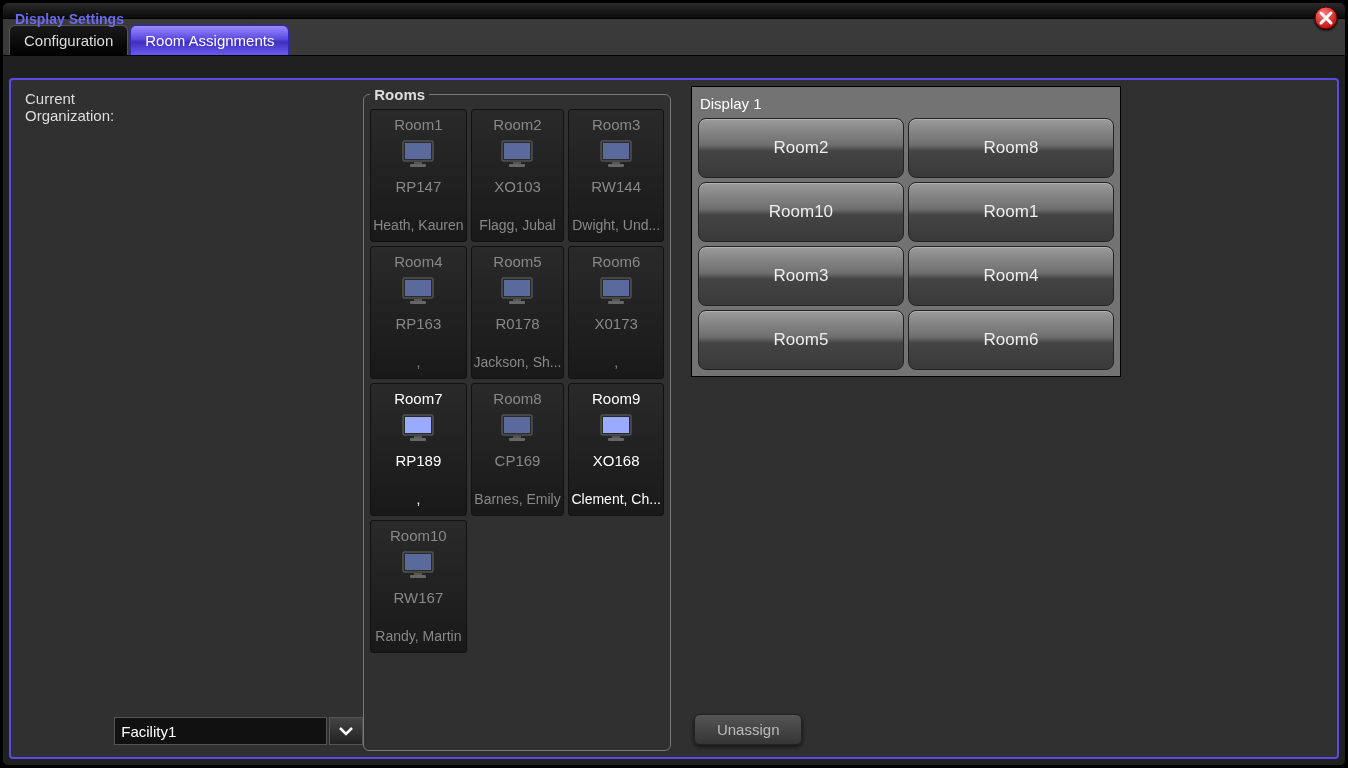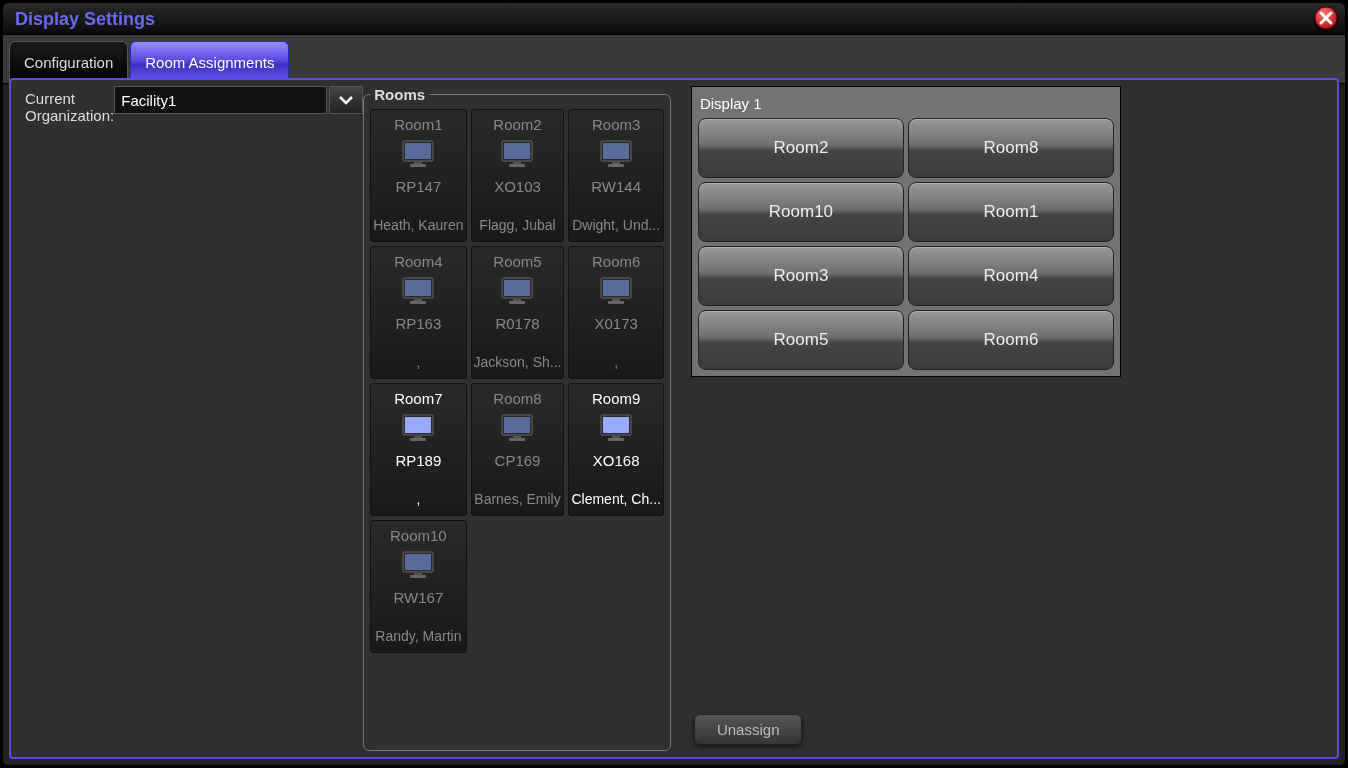--- a/index.html
+++ b/index.html
@@ -15,24 +15,24 @@
   .window {
     width: 1344px;
     height: 764px;
     margin: 2px;
     background: linear-gradient(#1c1c1c,#151515 40px, #202020 41px, #202020);
     border: 1px solid #000;
     border-radius: 6px;
     position: relative;
   }
   .titlebar {
-    height: 32px;
+    height: 16px;
     line-height: 32px;
     padding-left: 12px;
-    font-size: 18px;
+    font-size: 14px;
     font-weight: bold;
     color: #6a6af0;
     background: linear-gradient(#2a2a2a,#0a0a0a);
     border-bottom: 1px solid #000;
     border-radius: 6px 6px 0 0;
     position: relative;
   }
   .close-btn {
     position: absolute;
     right: 4px; top: 2px;
@@ -41,21 +41,21 @@
     cursor: pointer;
   }
   .close-btn svg { filter: drop-shadow(0 1px 1px #000); }
   .tabbar {
     display: flex;
     padding: 6px 6px 0 6px;
     background: #3a3a3a;
     border-bottom: 1px solid #000;
   }
   .tab {
-    padding: 12px 14px;
+    padding: 6px 14px;
     border-radius: 6px 6px 0 0;
     margin-right: 2px;
     cursor: pointer;
     font-size: 15px;
   }
   .tab.inactive {
     background: linear-gradient(#1a1a1a,#000);
     color: #ddd;
     border: 1px solid #555;
     border-bottom: none;
@@ -72,21 +72,21 @@
     left: 6px; right: 6px; top: 75px; bottom: 6px;
     border: 2px solid #5a4ae8;
     border-radius: 4px;
     background: #303030;
     display: flex;
     padding: 6px;
   }
   .left-col { flex: 0 0 430px; display:flex; flex-direction:row; }
   .org-label { color:#ddd; margin: 4px 0 4px 8px; font-size:15px; }
   .dropdown {
-    display:flex; margin:0 0 6px 0;
+    display:flex; margin:0 0 6px 0;align-items:flex-end;
   }
   .dropdown input {
     flex:1; height:28px; background:#111; color:#fff; border:1px solid #555;
     padding:0 6px; font-size:15px;
   }
   .dd-btn {
     width:34px; height:28px; background: linear-gradient(#444,#222);
     border:1px solid #555; display:flex; align-items:center; justify-content:center;
     cursor:pointer; margin-left:2px;
     color:#fff; font-size:16px;

